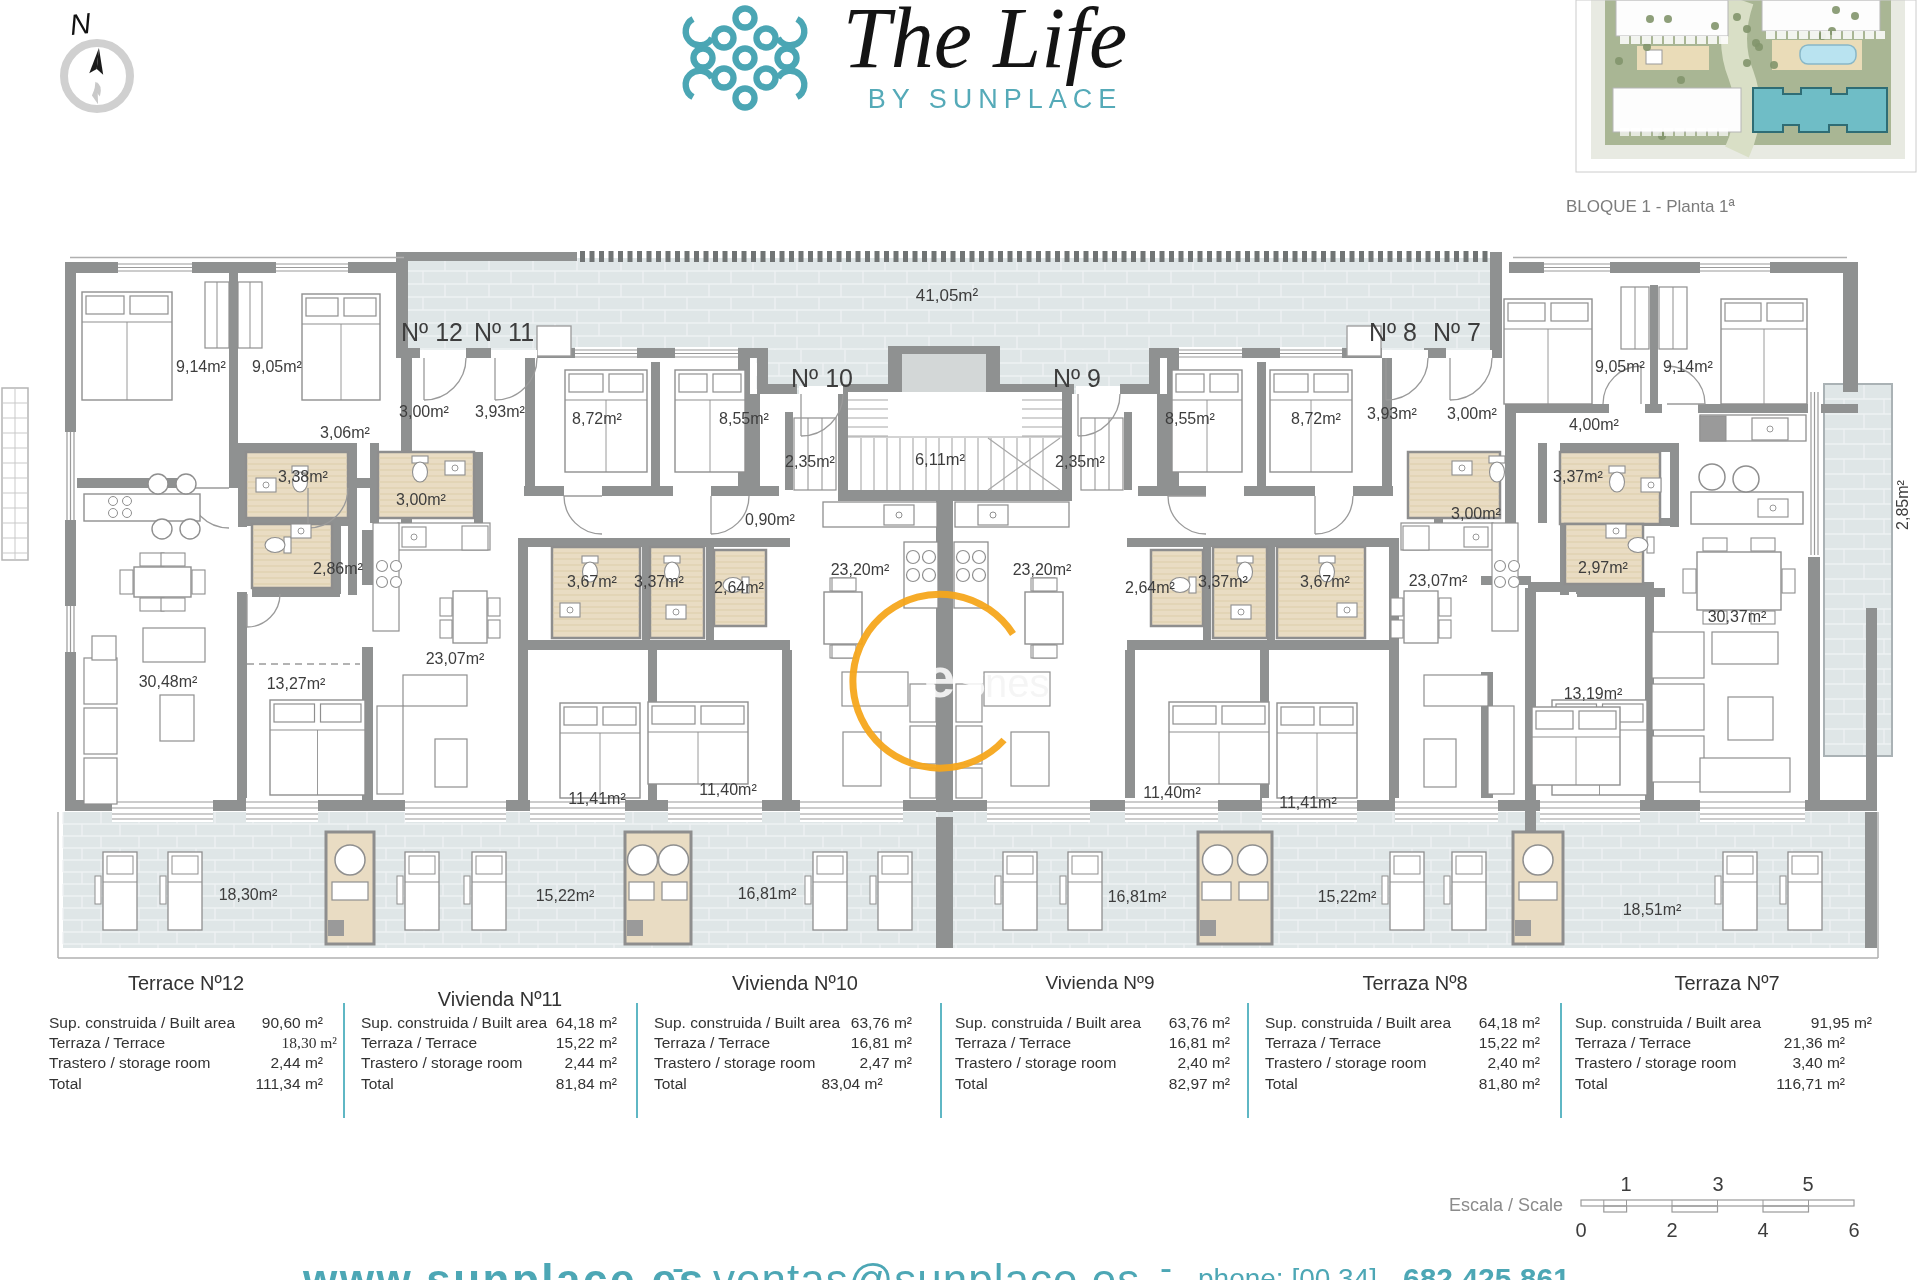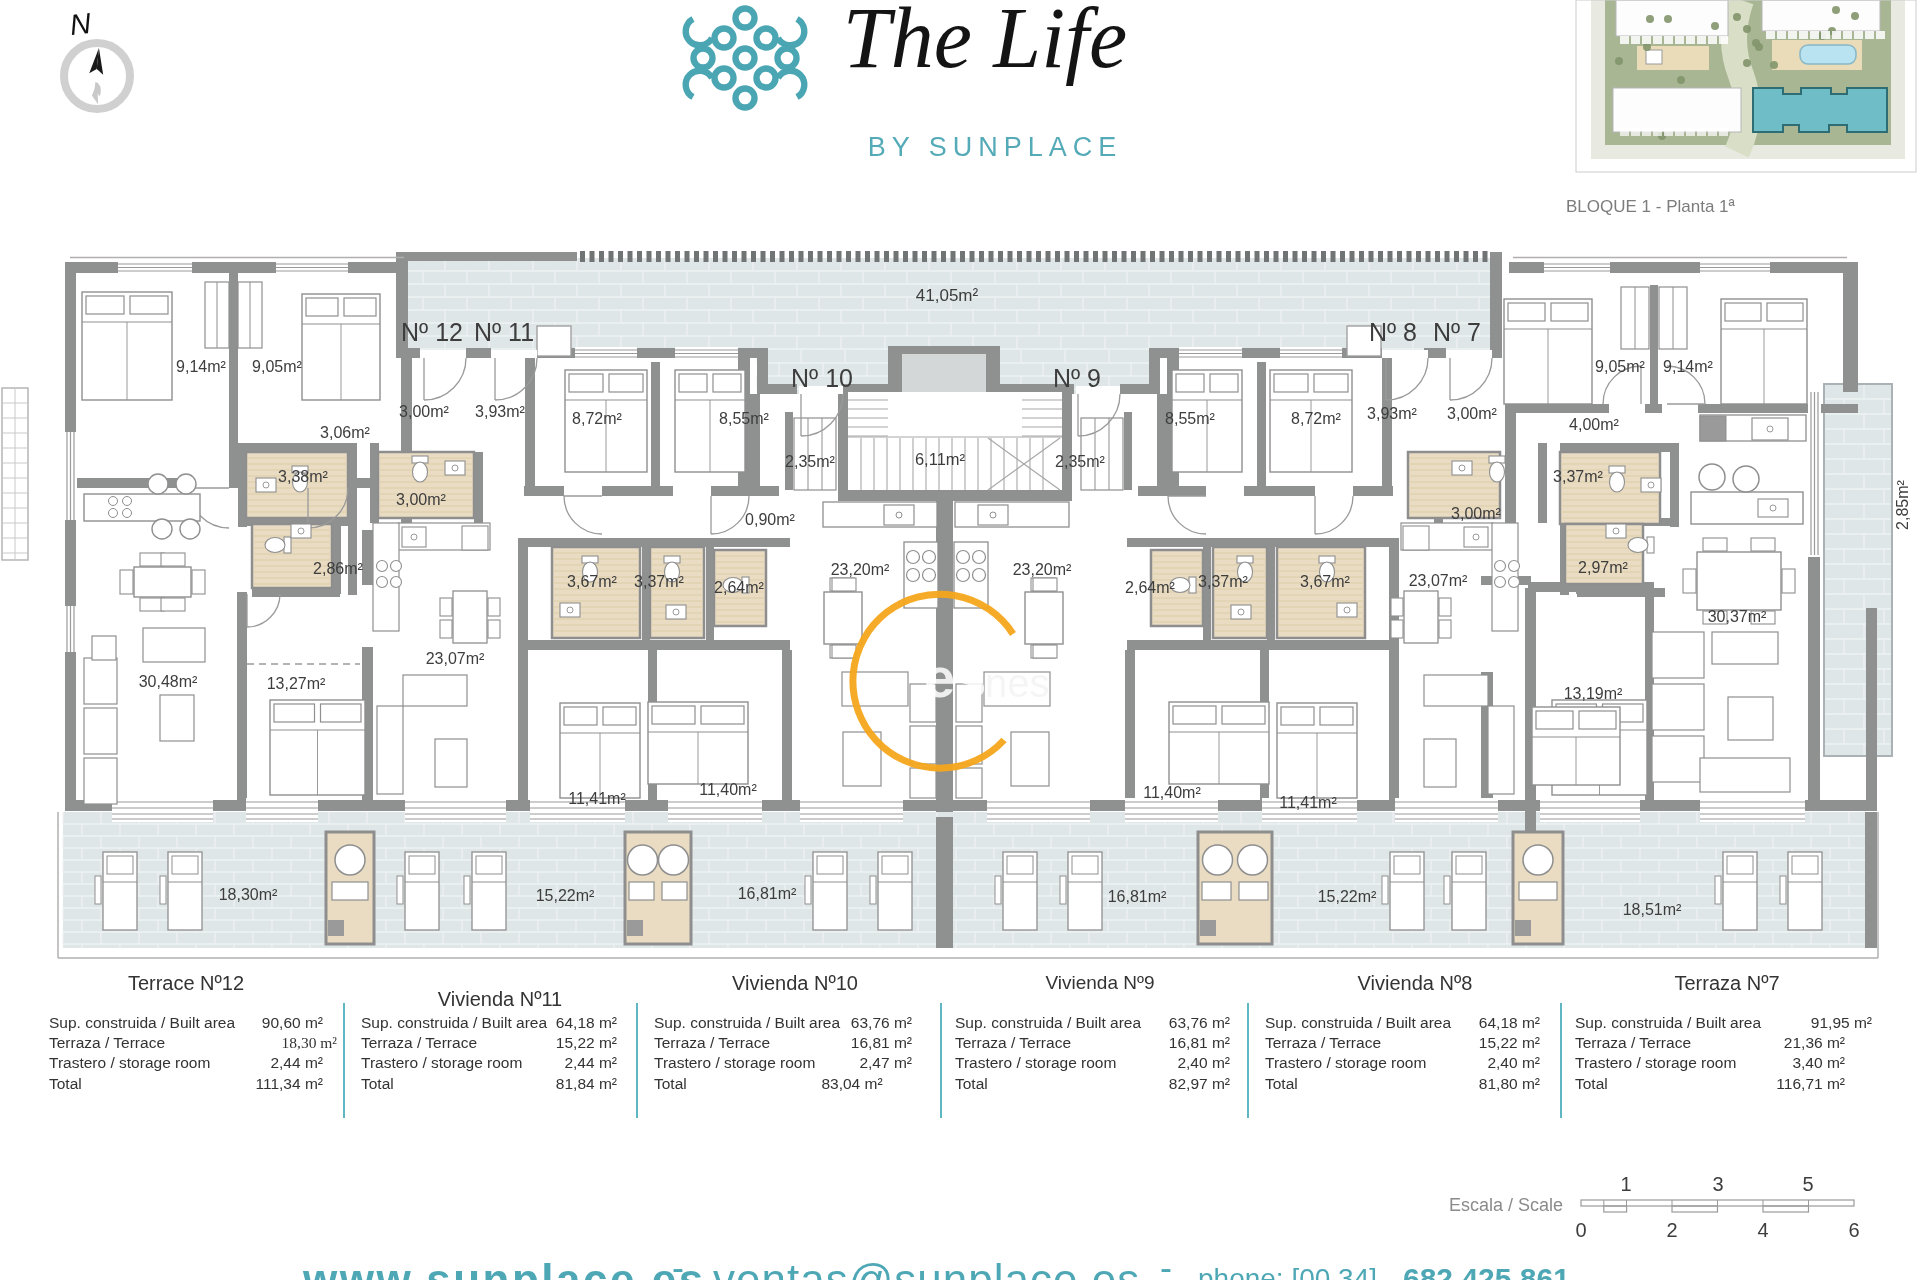--- a/index.html
+++ b/index.html
@@ -1950,21 +1950,21 @@
 <text x="1626" y="1191" font-family="Liberation Sans" font-size="20" fill="#3d3d3d" text-anchor="middle">1</text>
 <text x="1718" y="1191" font-family="Liberation Sans" font-size="20" fill="#3d3d3d" text-anchor="middle">3</text>
 <text x="1808" y="1191" font-family="Liberation Sans" font-size="20" fill="#3d3d3d" text-anchor="middle">5</text>
 <text x="1581" y="1237" font-family="Liberation Sans" font-size="20" fill="#3d3d3d" text-anchor="middle">0</text>
 <text x="1672" y="1237" font-family="Liberation Sans" font-size="20" fill="#3d3d3d" text-anchor="middle">2</text>
 <text x="1763" y="1237" font-family="Liberation Sans" font-size="20" fill="#3d3d3d" text-anchor="middle">4</text>
 <text x="1854" y="1237" font-family="Liberation Sans" font-size="20" fill="#3d3d3d" text-anchor="middle">6</text>
 <text x="1563" y="1211" font-family="Liberation Sans" font-size="18" fill="#8b8b8b" text-anchor="end">Escala / Scale</text>
 </svg>
 <div class="abs" style="left:830px;top:-12px;width:310px;text-align:center;font-family:'Liberation Serif',serif;font-style:italic;font-size:86px;color:#141414;">The Life</div>
-<div class="abs" style="left:845px;top:84px;width:300px;text-align:center;font-size:27px;letter-spacing:6px;color:#55aab8;margin-top:48px;">BY SUNPLACE</div>
+<div class="abs" style="left:845px;top:84px;width:300px;text-align:center;font-size:27px;letter-spacing:6px;color:#55aab8;">BY SUNPLACE</div>
 <div class="abs" style="left:1566px;top:197px;font-size:17px;color:#7c7c7c;">BLOQUE 1 - Planta 1ª</div>
 <div style="position:absolute;left:46px;top:972px;width:280px;text-align:center;font-size:20px;color:#333;">Terrace Nº12</div>
 <div style="position:absolute;left:49px;top:1014px;font-size:15.5px;color:#333;white-space:nowrap;">Sup. construida / Built area</div>
 <div style="position:absolute;left:203px;top:1014px;width:120px;text-align:right;font-size:15.5px;color:#333;white-space:nowrap;">90,60 m²</div>
 <div style="position:absolute;left:49px;top:1034px;font-size:15.5px;color:#333;white-space:nowrap;">Terraza / Terrace</div>
 <div style="position:absolute;left:217px;top:1034px;width:120px;text-align:right;font-size:15.5px;color:#333;white-space:nowrap;font-family:Liberation Serif, serif;">18,30 m²</div>
 <div style="position:absolute;left:49px;top:1054px;font-size:15.5px;color:#333;white-space:nowrap;">Trastero / storage room</div>
 <div style="position:absolute;left:203px;top:1054px;width:120px;text-align:right;font-size:15.5px;color:#333;white-space:nowrap;">2,44 m²</div>
 <div style="position:absolute;left:49px;top:1075px;font-size:15.5px;color:#333;white-space:nowrap;">Total</div>
 <div style="position:absolute;left:203px;top:1075px;width:120px;text-align:right;font-size:15.5px;color:#333;white-space:nowrap;">111,34 m²</div>
@@ -1988,21 +1988,21 @@
 <div style="position:absolute;left:792px;top:1075px;width:120px;text-align:center;font-size:15.5px;color:#333;white-space:nowrap;">83,04 m²</div>
 <div style="position:absolute;left:960px;top:972px;width:280px;text-align:center;font-size:19px;color:#333;">Vivienda Nº9</div>
 <div style="position:absolute;left:955px;top:1014px;font-size:15.5px;color:#333;white-space:nowrap;">Sup. construida / Built area</div>
 <div style="position:absolute;left:1110px;top:1014px;width:120px;text-align:right;font-size:15.5px;color:#333;white-space:nowrap;">63,76 m²</div>
 <div style="position:absolute;left:955px;top:1034px;font-size:15.5px;color:#333;white-space:nowrap;">Terraza / Terrace</div>
 <div style="position:absolute;left:1110px;top:1034px;width:120px;text-align:right;font-size:15.5px;color:#333;white-space:nowrap;">16,81 m²</div>
 <div style="position:absolute;left:955px;top:1054px;font-size:15.5px;color:#333;white-space:nowrap;">Trastero / storage room</div>
 <div style="position:absolute;left:1110px;top:1054px;width:120px;text-align:right;font-size:15.5px;color:#333;white-space:nowrap;">2,40 m²</div>
 <div style="position:absolute;left:955px;top:1075px;font-size:15.5px;color:#333;white-space:nowrap;">Total</div>
 <div style="position:absolute;left:1110px;top:1075px;width:120px;text-align:right;font-size:15.5px;color:#333;white-space:nowrap;">82,97 m²</div>
-<div style="position:absolute;left:1275px;top:972px;width:280px;text-align:center;font-size:20px;color:#333;">Vivienda Nº8</div>
+<div style="position:absolute;left:1275px;top:972px;width:280px;text-align:center;font-size:20px;color:#333;">Terraza Nº8</div>
 <div style="position:absolute;left:1265px;top:1014px;font-size:15.5px;color:#333;white-space:nowrap;">Sup. construida / Built area</div>
 <div style="position:absolute;left:1420px;top:1014px;width:120px;text-align:right;font-size:15.5px;color:#333;white-space:nowrap;">64,18 m²</div>
 <div style="position:absolute;left:1265px;top:1034px;font-size:15.5px;color:#333;white-space:nowrap;">Terraza / Terrace</div>
 <div style="position:absolute;left:1420px;top:1034px;width:120px;text-align:right;font-size:15.5px;color:#333;white-space:nowrap;">15,22 m²</div>
 <div style="position:absolute;left:1265px;top:1054px;font-size:15.5px;color:#333;white-space:nowrap;">Trastero / storage room</div>
 <div style="position:absolute;left:1420px;top:1054px;width:120px;text-align:right;font-size:15.5px;color:#333;white-space:nowrap;">2,40 m²</div>
 <div style="position:absolute;left:1265px;top:1075px;font-size:15.5px;color:#333;white-space:nowrap;">Total</div>
 <div style="position:absolute;left:1420px;top:1075px;width:120px;text-align:right;font-size:15.5px;color:#333;white-space:nowrap;">81,80 m²</div>
 <div style="position:absolute;left:1587px;top:972px;width:280px;text-align:center;font-size:20px;color:#333;">Terraza Nº7</div>
 <div style="position:absolute;left:1575px;top:1014px;font-size:15.5px;color:#333;white-space:nowrap;">Sup. construida / Built area</div>

